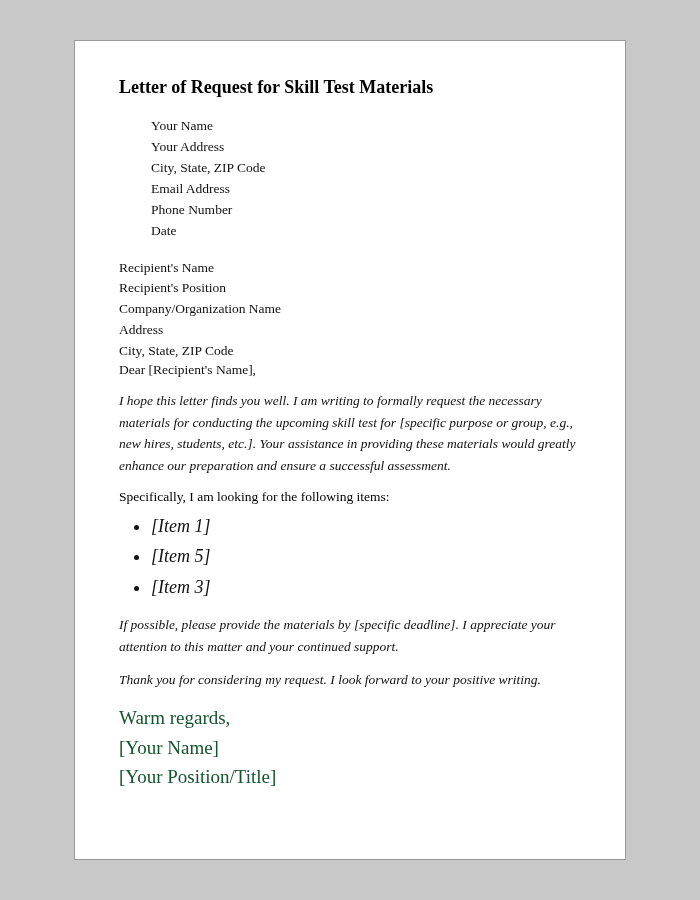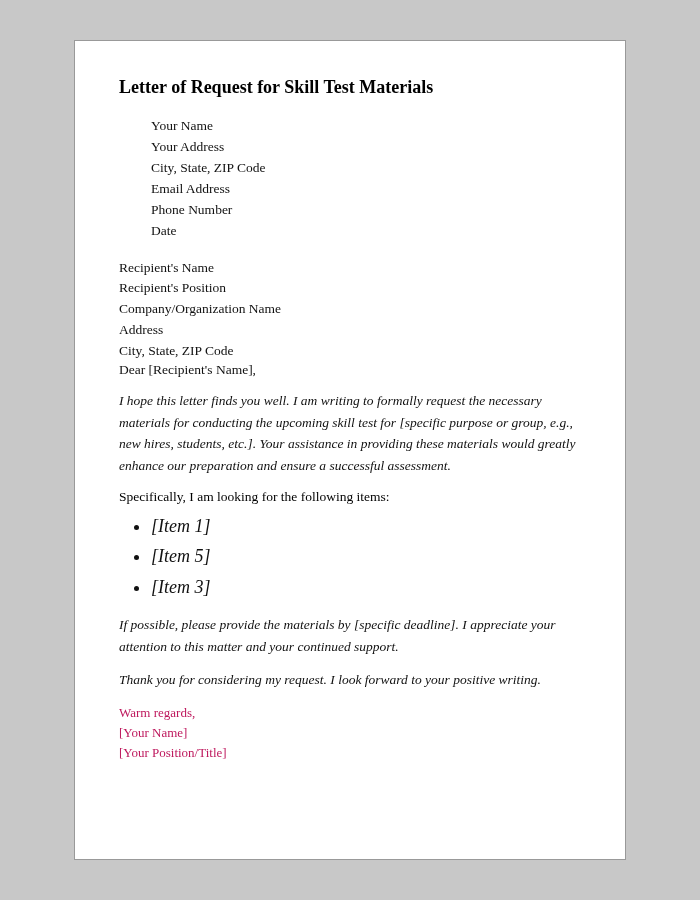--- a/index.html
+++ b/index.html
@@ -80,23 +80,23 @@
       color: #111;
       list-style-type: disc;
       font-style: italic;
     }
 
     .closing-block {
       margin-top: 12px;
     }
 
     .closing-block p {
-      font-size: 13px;
+      font-size: 19px;
       line-height: 1.55;
-      color: #be185d;
+      color: #14532d;
     }
   </style>
 </head>
 <body>
 
 <div class="page-wrapper">
 
   <h1 class="letter-title">Letter of Request for Skill Test Materials</h1>
 
   <div class="sender-block">

